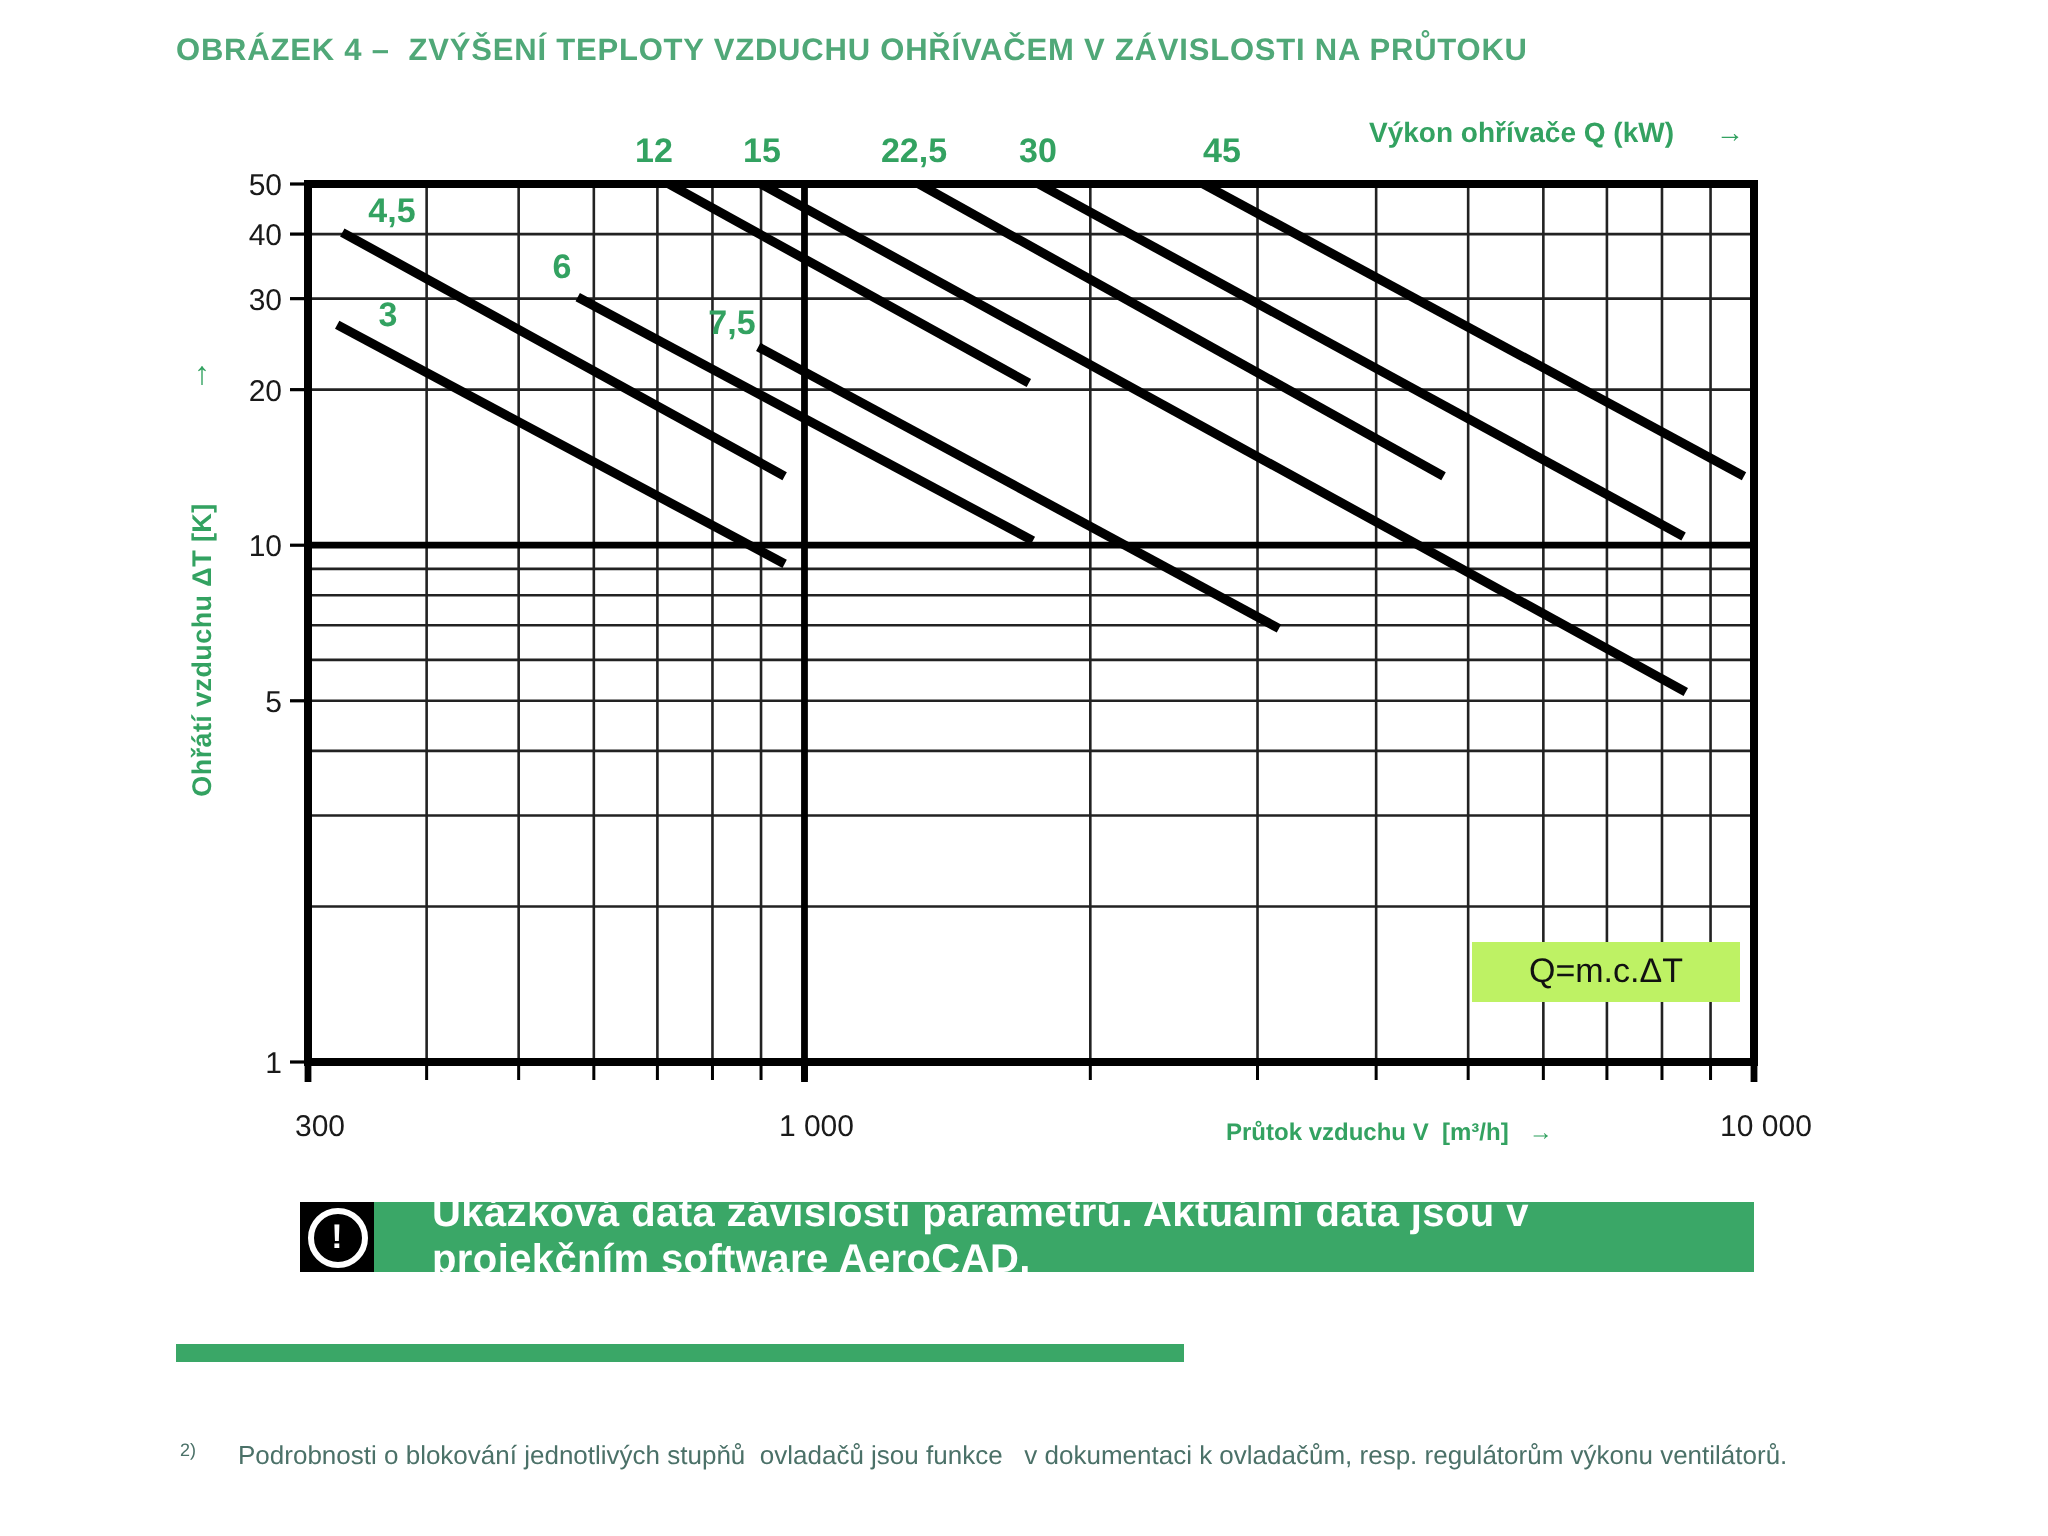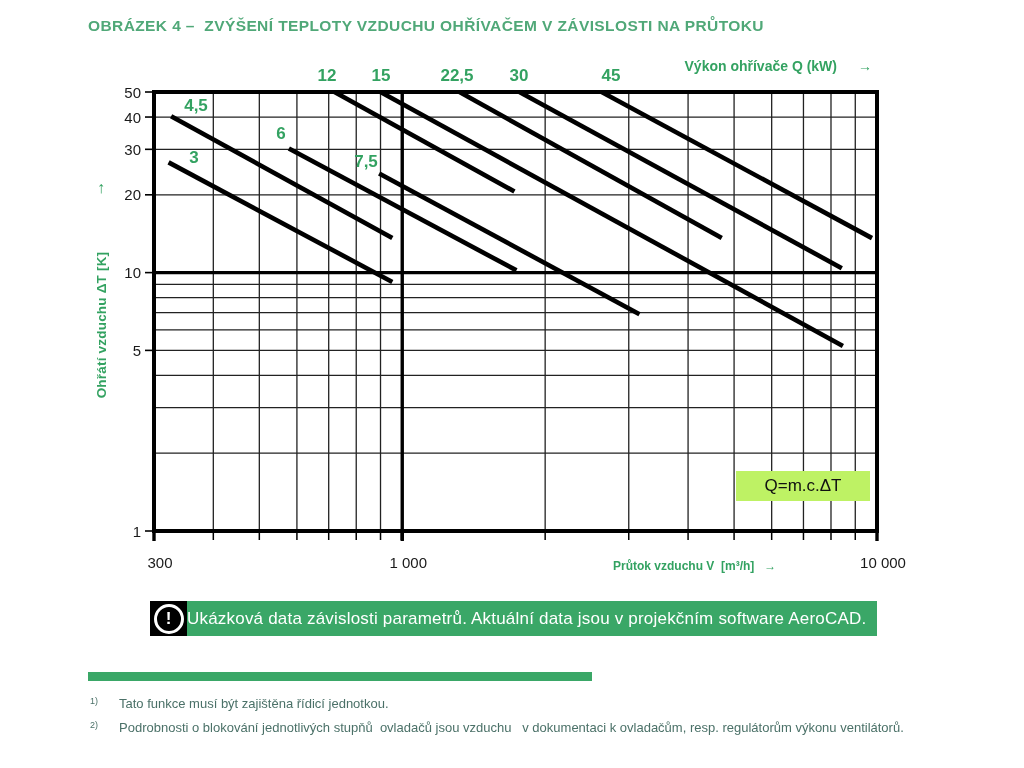--- a/index.html
+++ b/index.html
@@ -20,22 +20,22 @@
         color:#33a261;font-size:12px;font-weight:700;white-space:pre;}
   .axis-arrow{font-weight:700;}
   .annotation{position:absolute;left:736px;top:471px;width:134px;height:30px;background:#bef264;
         display:flex;align-items:center;justify-content:center;color:#111;font-size:17px;}
   .banner{position:absolute;left:150px;top:601px;width:727px;height:35px;background:#3aa767;
         display:flex;align-items:stretch;}
   .banner-square{width:37px;background:#000000;display:flex;align-items:center;justify-content:center;flex:0 0 auto;}
   .banner-circle{width:24px;height:24px;border:3px solid #ffffff;border-radius:50%;
         display:flex;align-items:center;justify-content:center;color:#ffffff;
         font-size:17px;font-weight:800;line-height:1;}
-  .banner-text{color:#ffffff;font-size:17px;font-weight:400;letter-spacing:.2px;
-        display:flex;align-items:center;padding-left:0;}
+  .banner-text{color:#ffffff;font-size:20px;font-weight:700;letter-spacing:.2px;
+        display:flex;align-items:center;padding-left:29px;}
   .divider{position:absolute;left:88px;top:672px;width:504px;height:9px;background:#3aa767;}
   .footnote-row{position:absolute;left:90px;color:#4b7168;font-size:13px;}
   .footnote-row .marker{font-size:9px;position:relative;top:-4px;display:inline-block;width:29px;}
   .footnote-row .fn-text{white-space:pre-wrap;}
   .fn-1{top:696px;}
   .fn-2{top:720px;}
 </style>
 </head>
 <body>
 
@@ -143,17 +143,16 @@
 
   <div class="banner">
     <div class="banner-square">
       <div class="banner-circle">!</div>
     </div>
     <div class="banner-text">Ukázková data závislosti parametrů. Aktuální data jsou v projekčním software AeroCAD.</div>
   </div>
 
   <div class="divider"></div>
 
-  <div class="footnote-row fn-1"><span class="marker">1)</span><span class="fn-text">Tato funkce musí být zajištěna řídicí jednotkou.</span></div>
 
-  <div class="footnote-row fn-2"><span class="marker">2)</span><span class="fn-text">Podrobnosti o blokování jednotlivých stupňů  ovladačů jsou vzduchu   v dokumentaci k ovladačům, resp. regulátorům výkonu ventilátorů.</span></div>
+  <div class="footnote-row fn-2"><span class="marker">2)</span><span class="fn-text">Podrobnosti o blokování jednotlivých stupňů  ovladačů jsou funkce   v dokumentaci k ovladačům, resp. regulátorům výkonu ventilátorů.</span></div>
 
 </div>
 
 </body></html>

